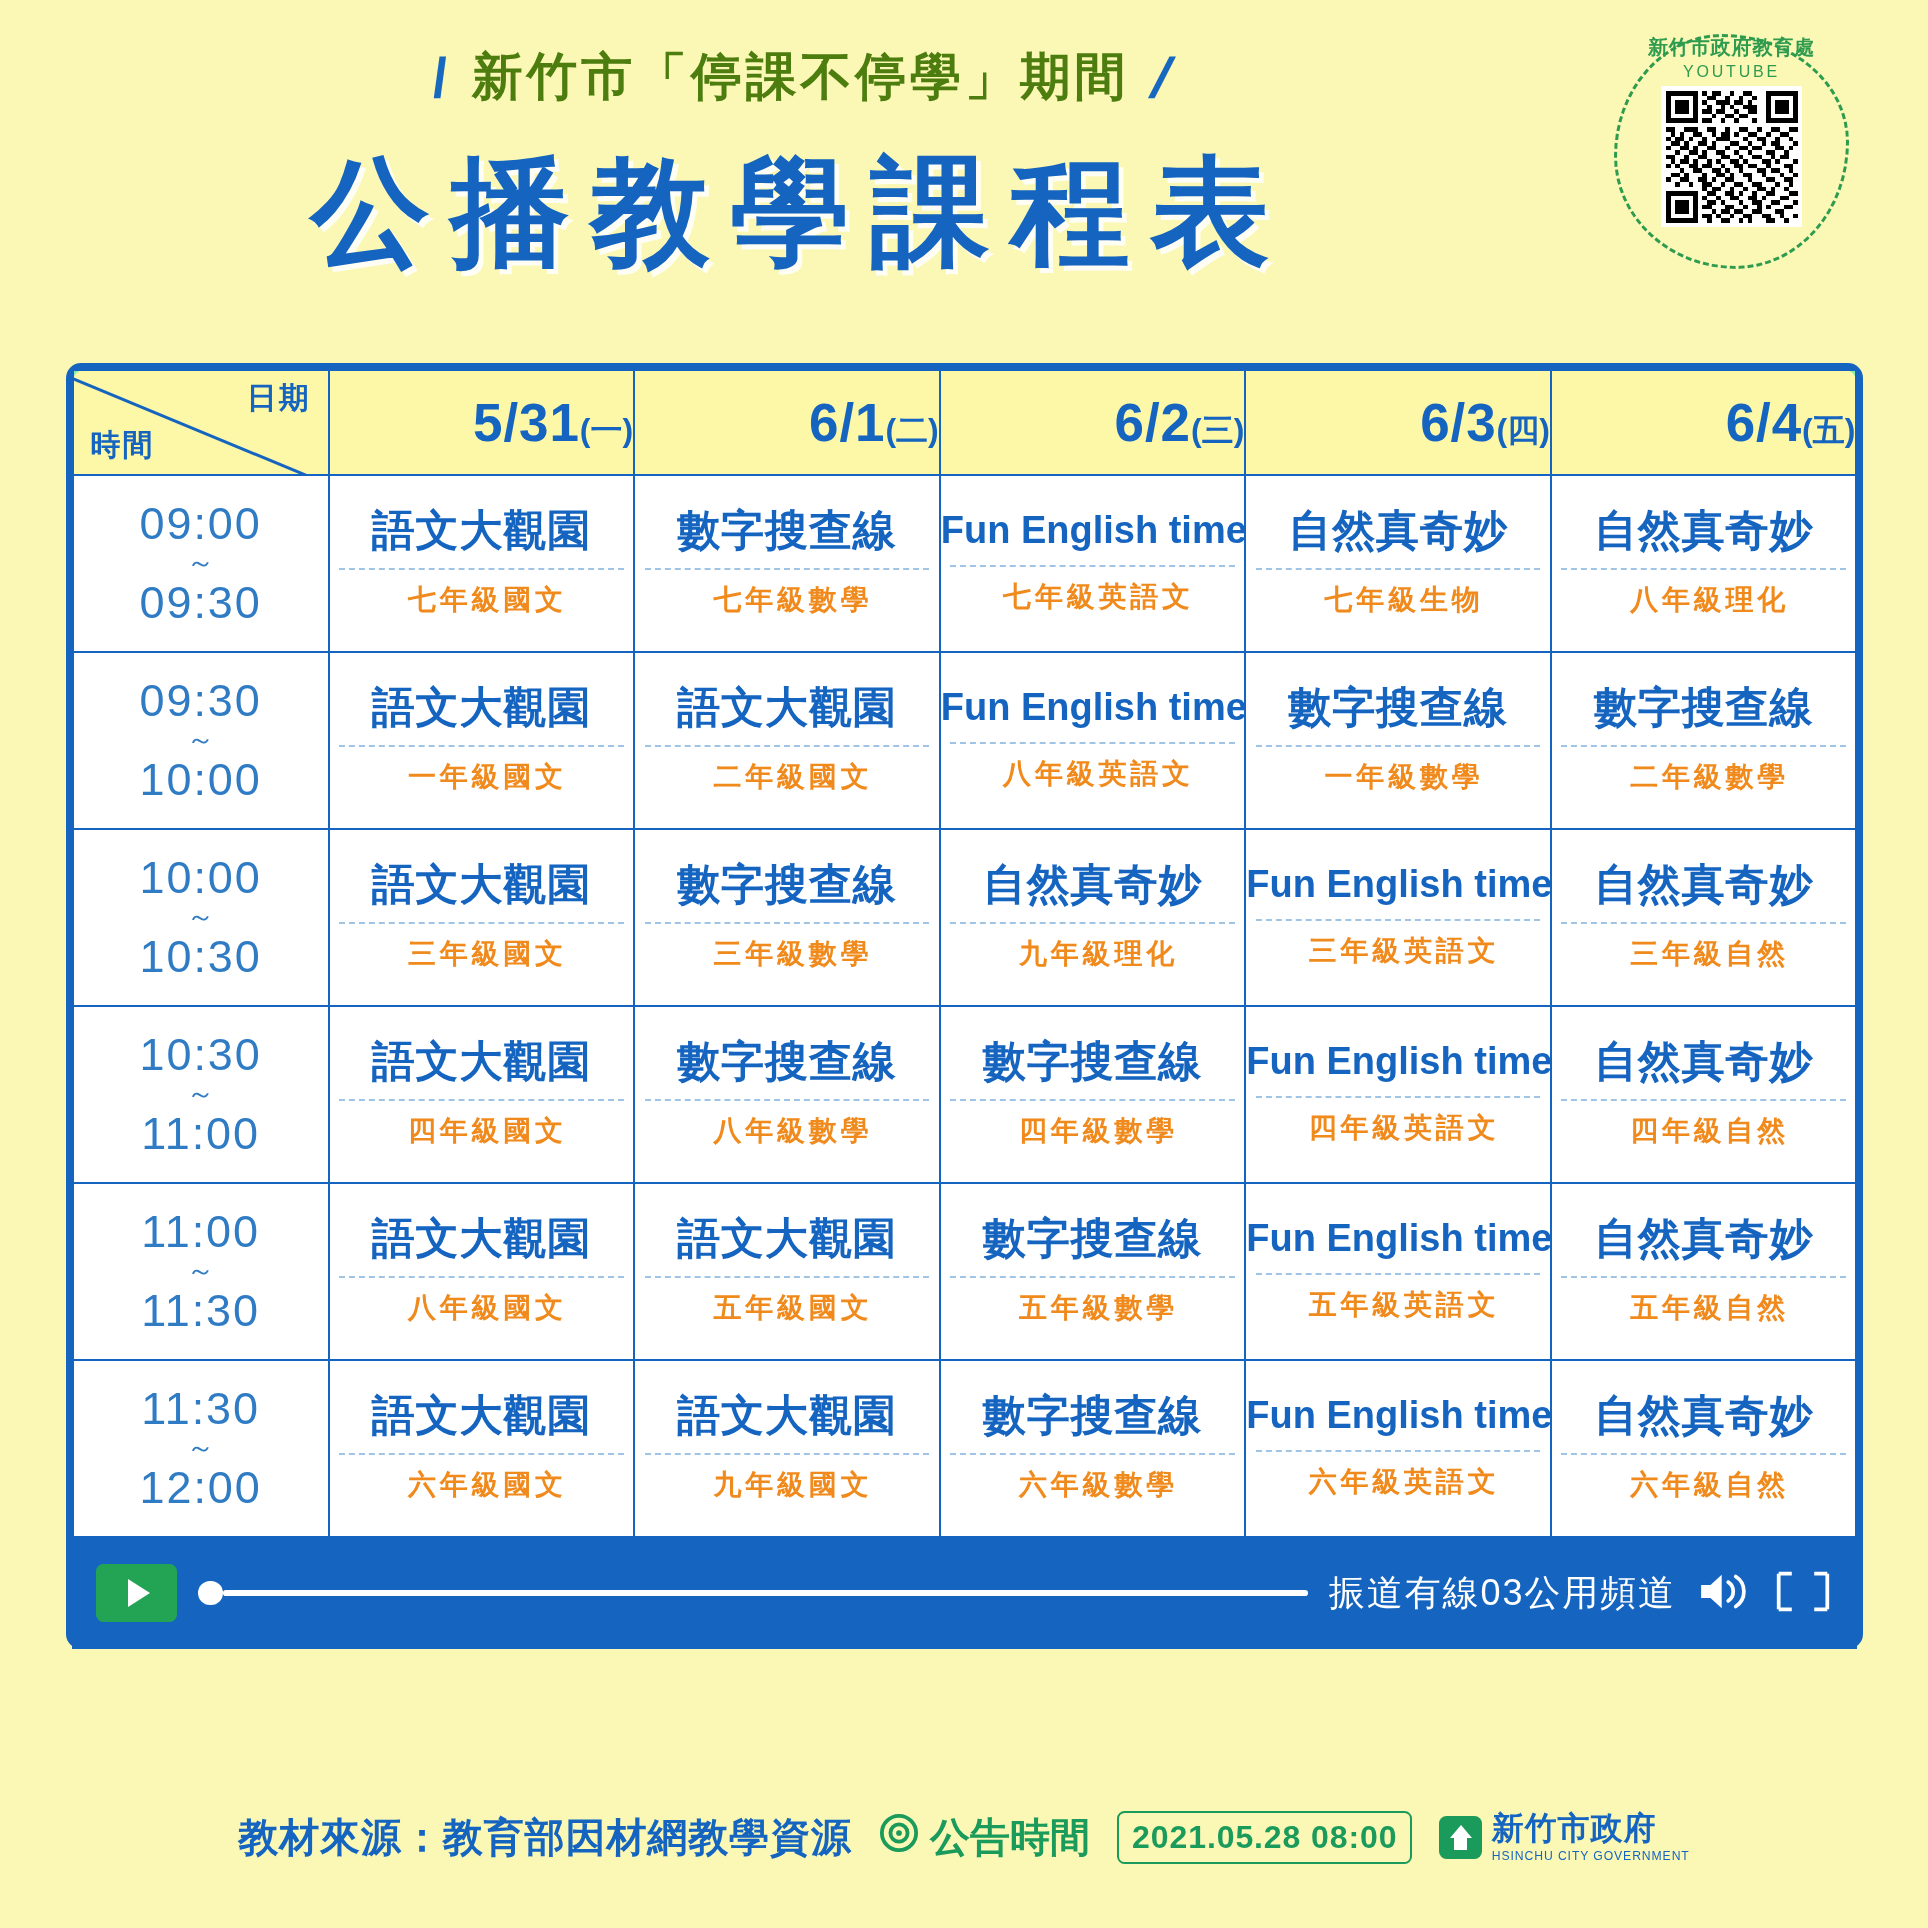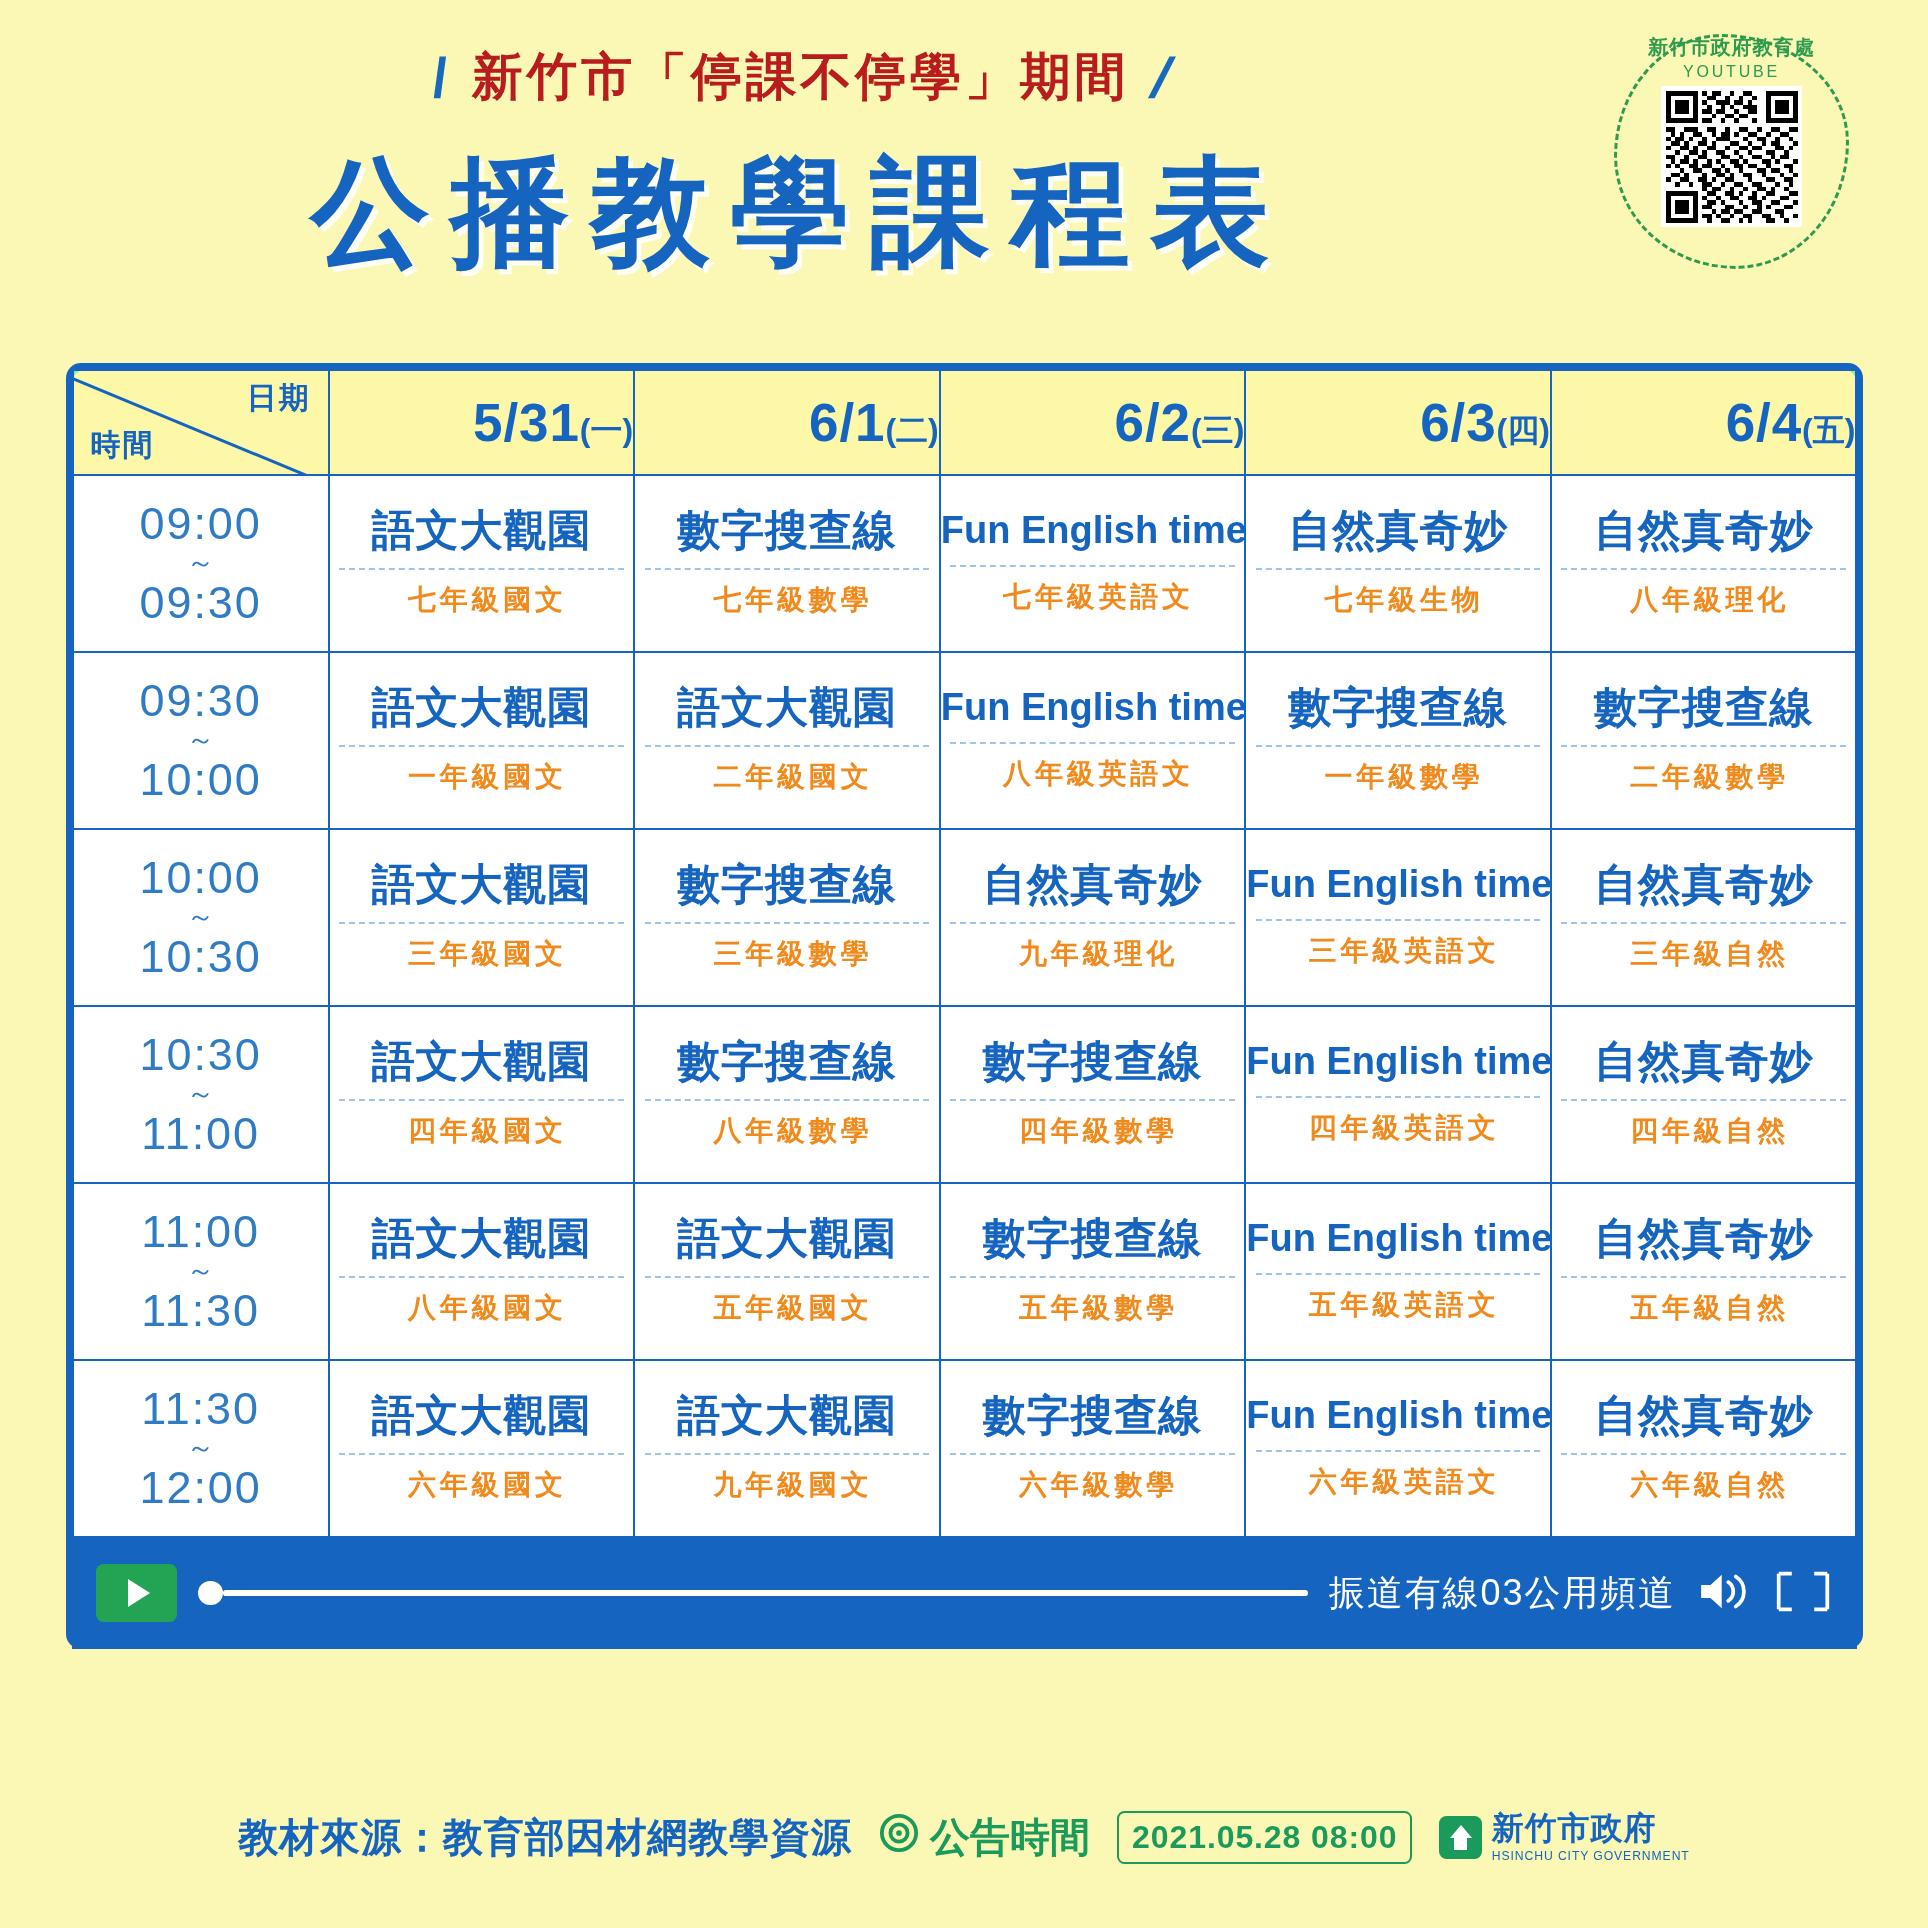--- a/index.html
+++ b/index.html
@@ -26,21 +26,21 @@
     display: flex; align-items: center; justify-content: center;
     gap: 24.5px;
   }
   .slash {
     color: #1769c0; font-size: 56px; font-weight: bold;
     display: inline-block;
   }
   .slash.left { transform: skewX(-18deg); }
   .slash.right { transform: skewX(-18deg); }
   .subtitle {
-    color: #b91c1c;
+    color: #4d7c0f;
     font-size: 51px;
     font-weight: bold;
     letter-spacing: 3.8px;
     white-space: nowrap;
   }
   .maintitle {
     margin-top: 21px;
     color: #1565c0;
     font-size: 119px;
     font-weight: bold;

